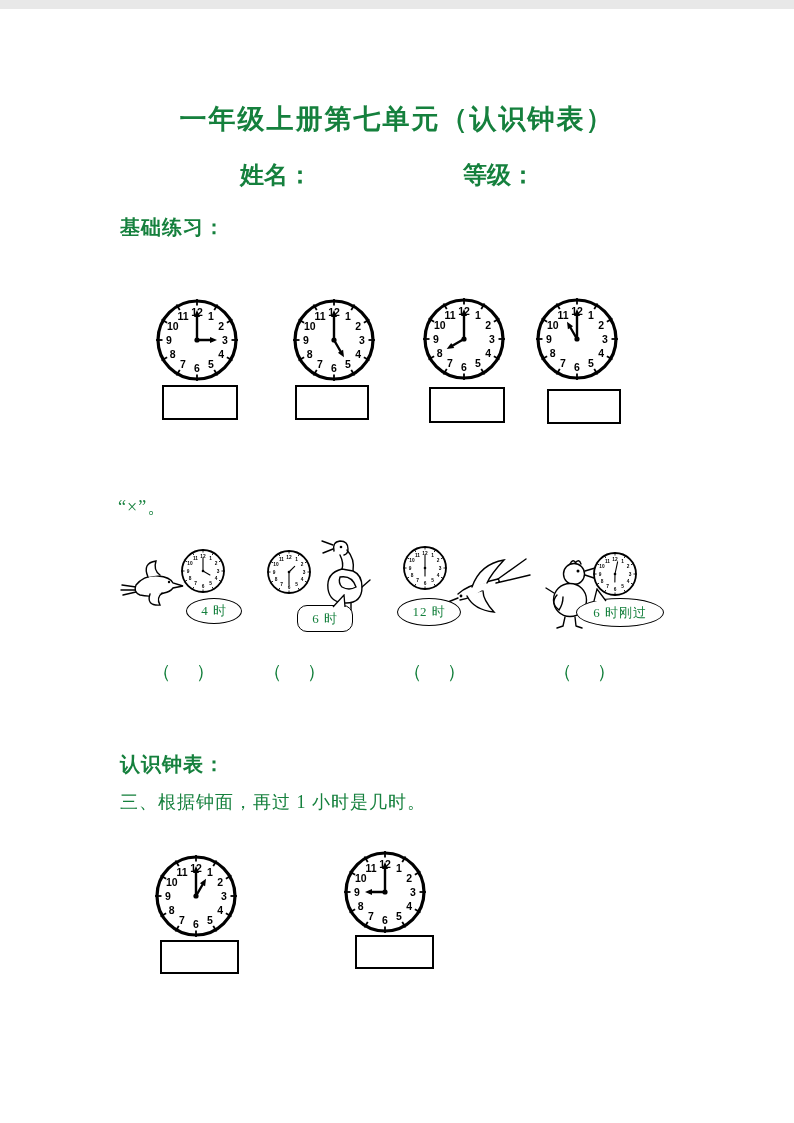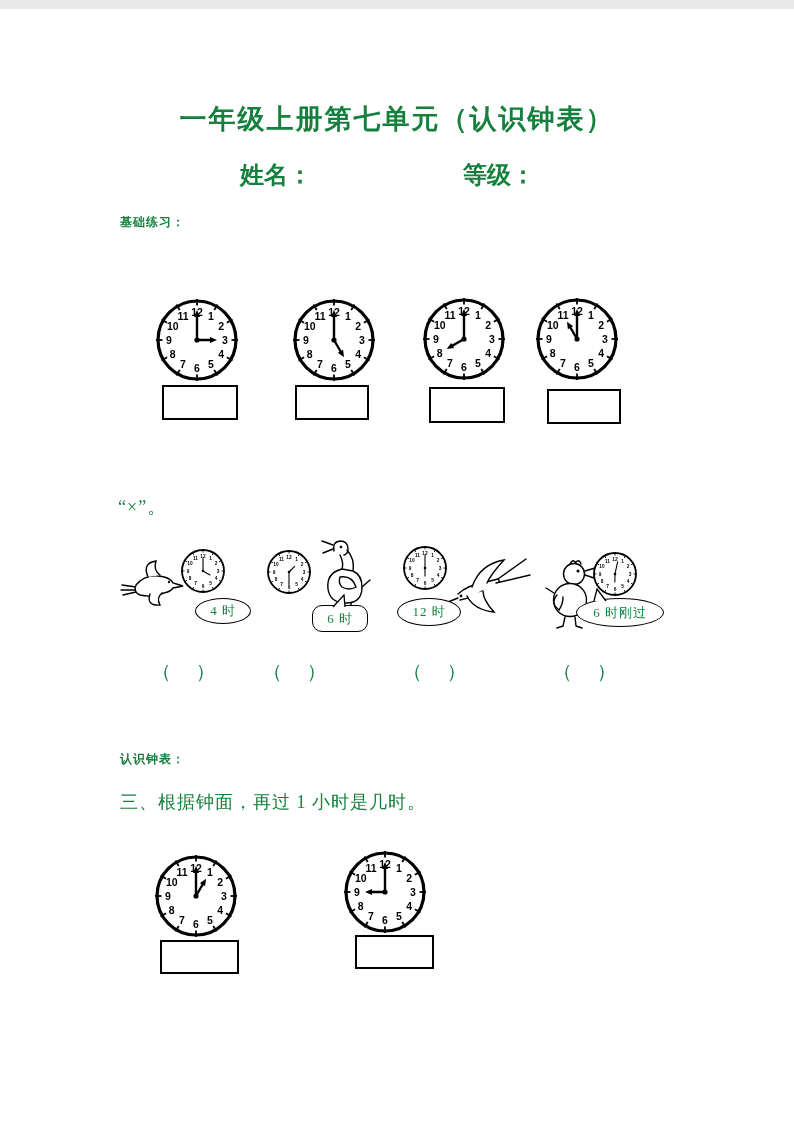--- a/index.html
+++ b/index.html
@@ -2,21 +2,21 @@
 <html><head>
 <meta charset="utf-8">
 <style>
   html,body{margin:0;padding:0;background:#e8e8e8;}
   .sheet{position:relative;width:794px;height:1123px;background:#ffffff;margin:9px auto;
          font-family:"Liberation Serif",serif;color:#15803d;overflow:hidden;}
   .abs{position:absolute;}
   .title{left:0;right:0;top:92px;text-align:center;font-family:"Liberation Sans",sans-serif;
          font-weight:bold;font-size:27px;letter-spacing:2px;}
   .nameline{top:150px;font-family:"Liberation Sans",sans-serif;font-weight:600;font-size:24px;}
-  .h-bold{font-family:"Liberation Serif",serif;font-weight:bold;font-size:12px;letter-spacing:1px;}
+  .h-bold{font-family:"Liberation Serif",serif;font-weight:bold;font-size:20px;letter-spacing:1px;}
   .prompt{font-size:18px;letter-spacing:1px;}
   .clock{line-height:0;}
   .ansbox{border:2px solid #000;background:#fff;}
   .pp{top:650px;font-size:19px;letter-spacing:3px;font-family:"Liberation Serif",serif;}
   .bub{border:1.5px solid #000;background:#fff;display:flex;align-items:center;justify-content:center;
        font-size:13px;font-family:"Liberation Serif",serif;letter-spacing:1px;white-space:nowrap;}
   .ellipse{border-radius:50%;}
   .round{border-radius:10px;}
   .tail{position:absolute;line-height:0;}
   svg{display:block;}
@@ -210,21 +210,21 @@
         <text x="10" y="25.000000000000004" text-anchor="middle" dominant-baseline="central" font-family="&quot;Liberation Sans&quot;, sans-serif" font-weight="bold" font-size="4.8" fill="#000">9</text>
         <line x1="8.978530029987887" y1="15.749999999999998" x2="5.94744111674235" y2="13.999999999999998" stroke="#000" stroke-width="0.9"></line>
         <text x="12.009618943233422" y="17.5" text-anchor="middle" dominant-baseline="central" font-family="&quot;Liberation Sans&quot;, sans-serif" font-weight="bold" font-size="4.8" fill="#000">10</text>
         <line x1="15.749999999999991" y1="8.97853002998789" x2="13.99999999999999" y2="5.947441116742354" stroke="#000" stroke-width="0.9"></line>
         <text x="17.499999999999993" y="12.009618943233423" text-anchor="middle" dominant-baseline="central" font-family="&quot;Liberation Sans&quot;, sans-serif" font-weight="bold" font-size="4.8" fill="#000">11</text>
         <line x1="25" y1="25" x2="25" y2="12.5" stroke="#000" stroke-width="1.1" stroke-linecap="round"></line>
         <line x1="25" y1="25" x2="31.92820323027551" y2="29" stroke="#000" stroke-width="1.1" stroke-linecap="round"></line>
         <circle cx="25" cy="25" r="1.3" fill="#000"></circle>
       </svg>
     </div>
-  <div class="abs bub ellipse" style="left:195px;top:589px;width:54px;height:24px;">4 时</div>
+  <div class="abs bub ellipse" style="left:186px;top:589px;width:54px;height:24px;">4 时</div>
 
   <div class="abs clock" style="left:264px;top:538px;">
       <svg viewBox="0 0 50 50" width="50" height="50">
         <circle cx="25" cy="25" r="21" fill="#fff" stroke="#000" stroke-width="1.8"></circle>
         <line x1="25" y1="6.5" x2="25" y2="3" stroke="#000" stroke-width="0.9"></line>
         <text x="25" y="10" text-anchor="middle" dominant-baseline="central" font-family="&quot;Liberation Sans&quot;, sans-serif" font-weight="bold" font-size="4.8" fill="#000">12</text>
         <line x1="34.25" y1="8.978530029987883" x2="36" y2="5.947441116742347" stroke="#000" stroke-width="0.9"></line>
         <text x="32.5" y="12.00961894323342" text-anchor="middle" dominant-baseline="central" font-family="&quot;Liberation Sans&quot;, sans-serif" font-weight="bold" font-size="4.8" fill="#000">1</text>
         <line x1="41.02146997001211" y1="15.749999999999998" x2="44.052558883257646" y2="13.999999999999998" stroke="#000" stroke-width="0.9"></line>
         <text x="37.99038105676658" y="17.5" text-anchor="middle" dominant-baseline="central" font-family="&quot;Liberation Sans&quot;, sans-serif" font-weight="bold" font-size="4.8" fill="#000">2</text>
@@ -256,21 +256,21 @@
       <path d="M16 14 Q14 5 22 4 Q30 4 30 12 Q30 17 26 18" fill="#fff"></path>
       <path d="M15 8 L4 4 M15 12 L5 16"></path>
       <circle cx="23" cy="10" r="1.3" fill="#000" stroke="none"></circle>
       <path d="M29 13 Q37 22 35 34 M22 18 Q26 26 24 32"></path>
       <path d="M24 32 Q8 36 10 52 Q12 66 28 66 Q44 66 44 50 Q44 38 35 34 Z" fill="#fff"></path>
       <path d="M22 40 Q34 38 38 50 Q31 54 24 50 Q20 46 22 40" fill="#fff"></path>
       <path d="M44 50 L52 43"></path>
       <path d="M24 66 L24 75 M33 66 L33 75 M24 75 L18 78 M33 75 L27 78"></path>
     </svg>
   </div>
-  <div class="abs bub round" style="left:312px;top:596px;width:54px;height:25px;">6 时</div>
+  <div class="abs bub round" style="left:297px;top:596px;width:54px;height:25px;">6 时</div>
   <div class="abs tail" style="left:330px;top:585px;">
     <svg width="18" height="14" viewBox="0 0 18 14">
         <path d="M3 13 L14 1 L15 13" fill="#fff" stroke="#000" stroke-width="1.3"></path>
       </svg>
   </div>
 
   <div class="abs clock" style="left:400px;top:534px;">
       <svg viewBox="0 0 50 50" width="50" height="50">
         <circle cx="25" cy="25" r="21" fill="#fff" stroke="#000" stroke-width="1.8"></circle>
         <line x1="25" y1="6.5" x2="25" y2="3" stroke="#000" stroke-width="0.9"></line>

